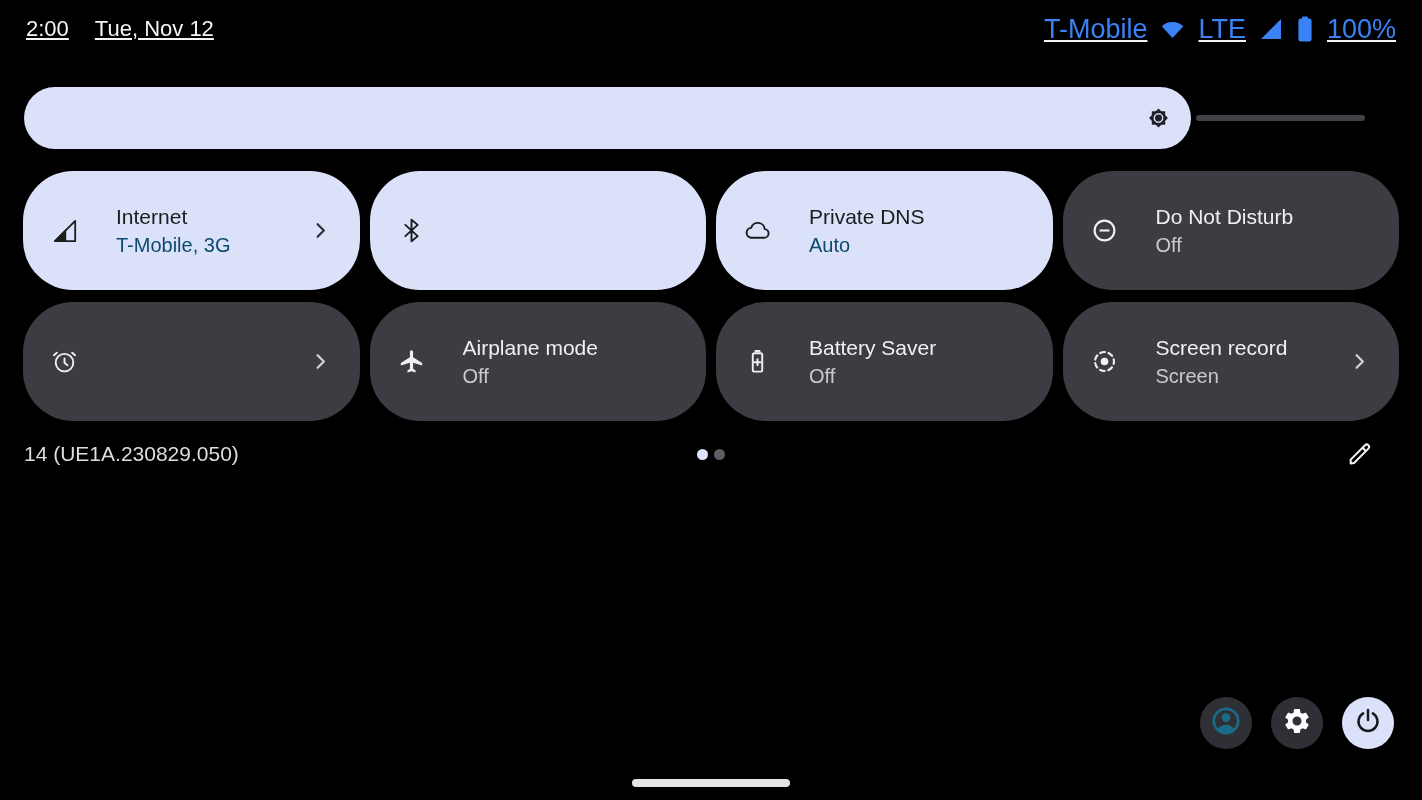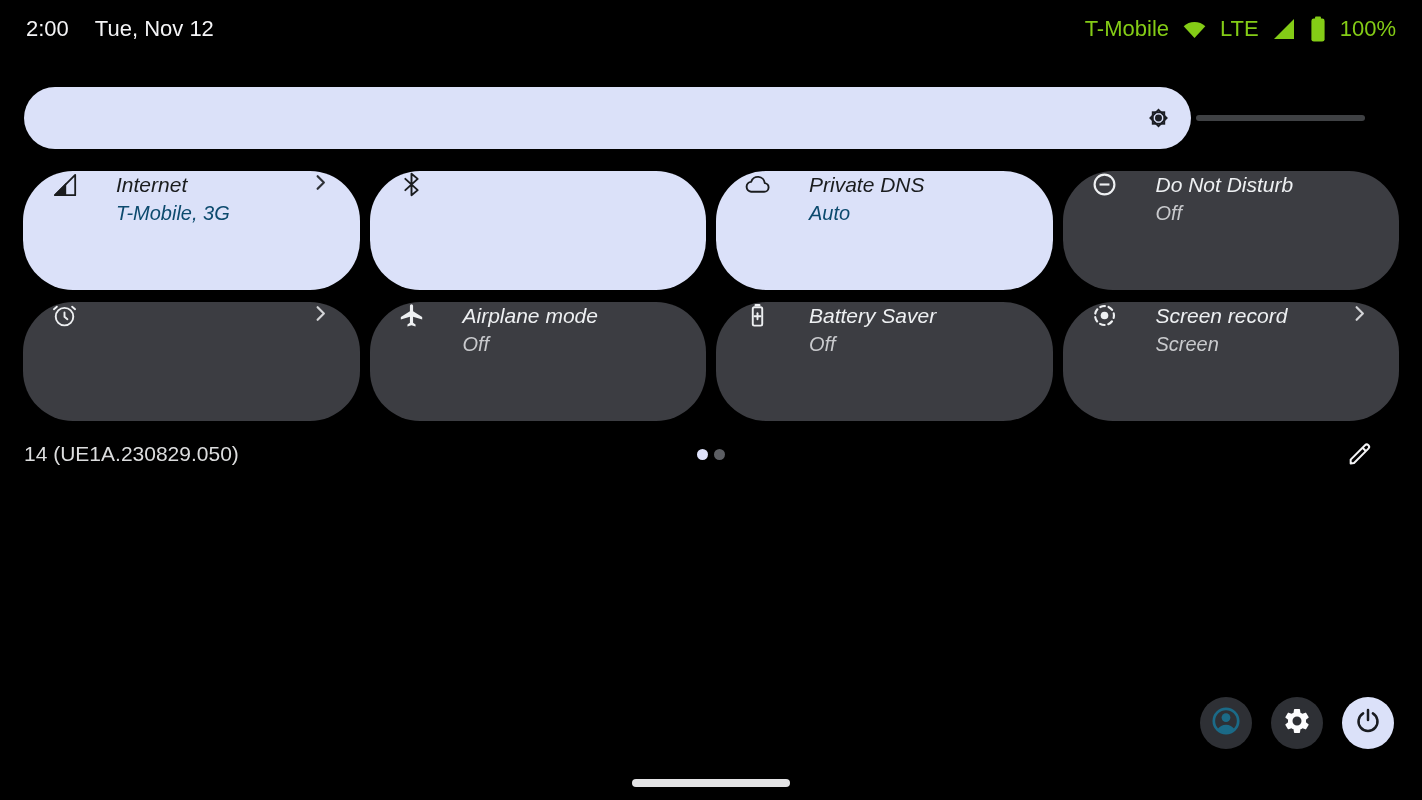--- a/index.html
+++ b/index.html
@@ -3,33 +3,33 @@
 <meta charset="utf-8">
 <style>
   html,body{margin:0;padding:0;background:#000;}
   .screen{
     position:relative;width:1422px;height:800px;background:#000;overflow:hidden;
     font-family:"Liberation Sans","DejaVu Sans",sans-serif;
     --accent:#dbe1f9;--tile-dark:#3c3d42;--btn-dark:#2e3035;--teal:#1b6a87;--track:#3f4144;
     color:#f2f3f5;
   }
   
-  .status-bar{position:absolute;top:0;left:0;right:0;height:58px;display:flex;align-items:center;justify-content:space-between;padding:0 26px;box-sizing:border-box;}
+  .status-bar{position:absolute;top:0;left:0;right:0;height:58px;display:flex;align-items:center;justify-content:space-between;padding:0 26px;box-sizing:border-box;text-decoration:underline;}
   .sb-left{display:flex;align-items:baseline;gap:26px;font-size:22px;font-weight:500;color:#f4f4f6;}
-  .sb-right{display:flex;align-items:center;gap:13px;font-size:22px;font-weight:500;color:#84cc16;}
+  .sb-right{display:flex;align-items:center;gap:13px;font-size:27px;font-weight:500;color:#3b82f6;}
   .sb-icon{display:inline-flex;align-items:center;justify-content:center;}
   .sb-icon svg{display:block;}
   
   .brightness-row{position:absolute;top:87px;left:24px;width:1341px;height:62px;}
   .brightness-fill{position:absolute;left:0;top:0;height:62px;width:87.4%;background:var(--accent);border-radius:31px;}
   .brightness-icon{position:absolute;right:19px;top:50%;transform:translateY(-50%);color:#1c1e24;display:flex;}
   .brightness-track{position:absolute;left:calc(87.4% + 5px);right:0;top:50%;height:6px;transform:translateY(-50%);background:var(--track);border-radius:3px;}
   
   .qs-grid{position:absolute;top:171px;left:23px;width:1376px;display:grid;grid-template-columns:repeat(4,1fr);grid-auto-rows:119px;column-gap:10px;row-gap:12px;}
-  .qs-tile{display:flex;align-items:flex-start;box-sizing:border-box;padding:0 28px 0 28px;border-radius:50px;cursor:pointer;font-style:italic;}
+  .qs-tile{display:flex;align-items:center;box-sizing:border-box;padding:0 28px 0 28px;border-radius:50px;cursor:pointer;}
   .qs-tile.active{background:var(--accent);color:#1a1c1e;}
   .qs-tile.inactive{background:var(--tile-dark);color:#eef0f2;}
   .tile-icon{flex:0 0 auto;width:27px;height:27px;display:flex;align-items:center;justify-content:center;margin-right:38px;}
   .tile-icon svg{display:block;}
   .tile-text{display:flex;flex-direction:column;line-height:28px;min-width:0;}
   .tile-title{font-size:21px;font-weight:500;white-space:nowrap;}
   .tile-sub{font-size:20px;font-weight:400;white-space:nowrap;}
   .qs-tile.active .tile-sub{color:#0c4a6e;}
   .qs-tile.inactive .tile-sub{color:#c9cacd;}
   .tile-chevron{margin-left:auto;display:flex;align-items:center;}

